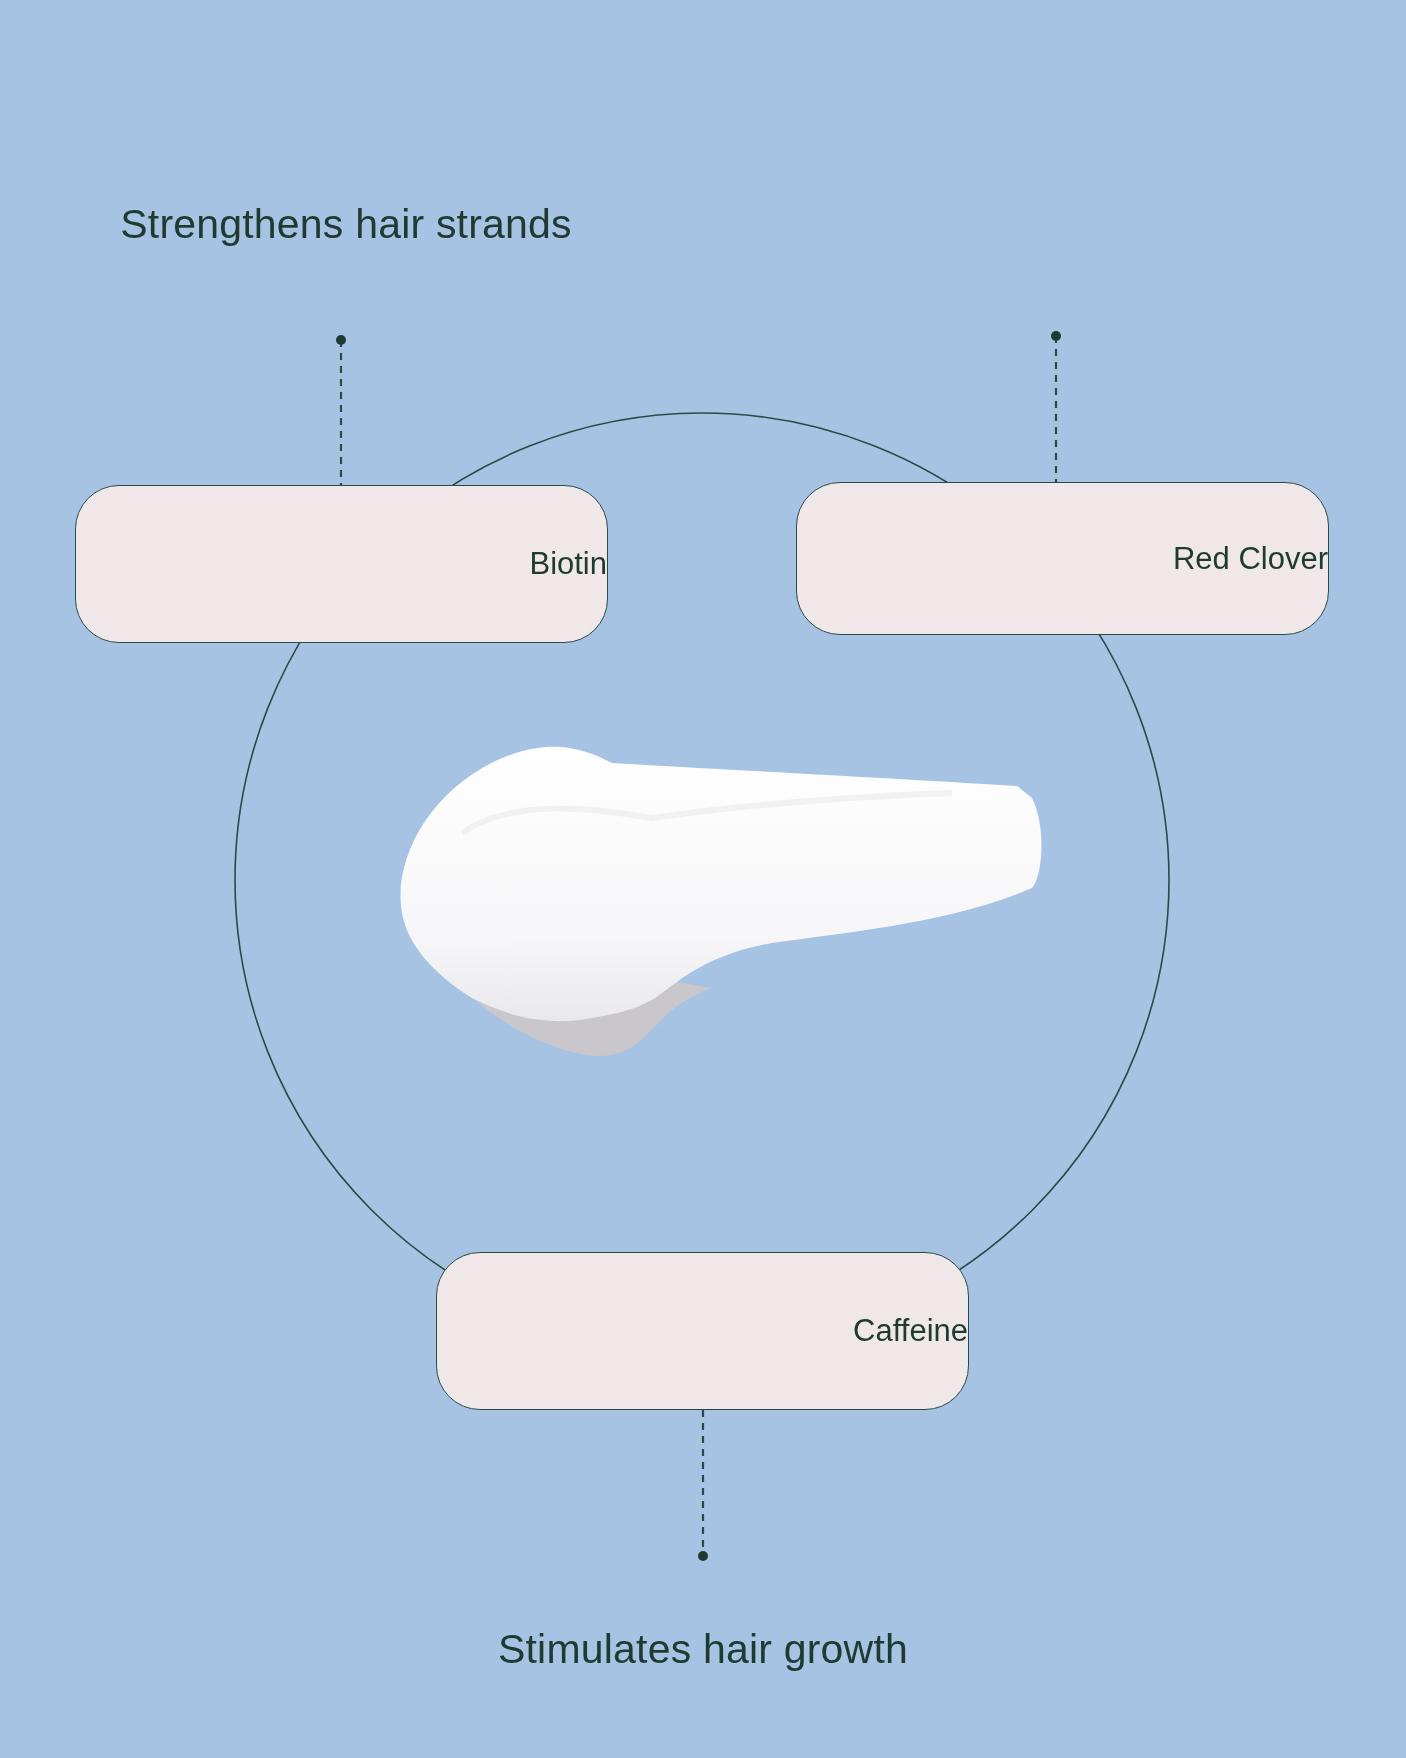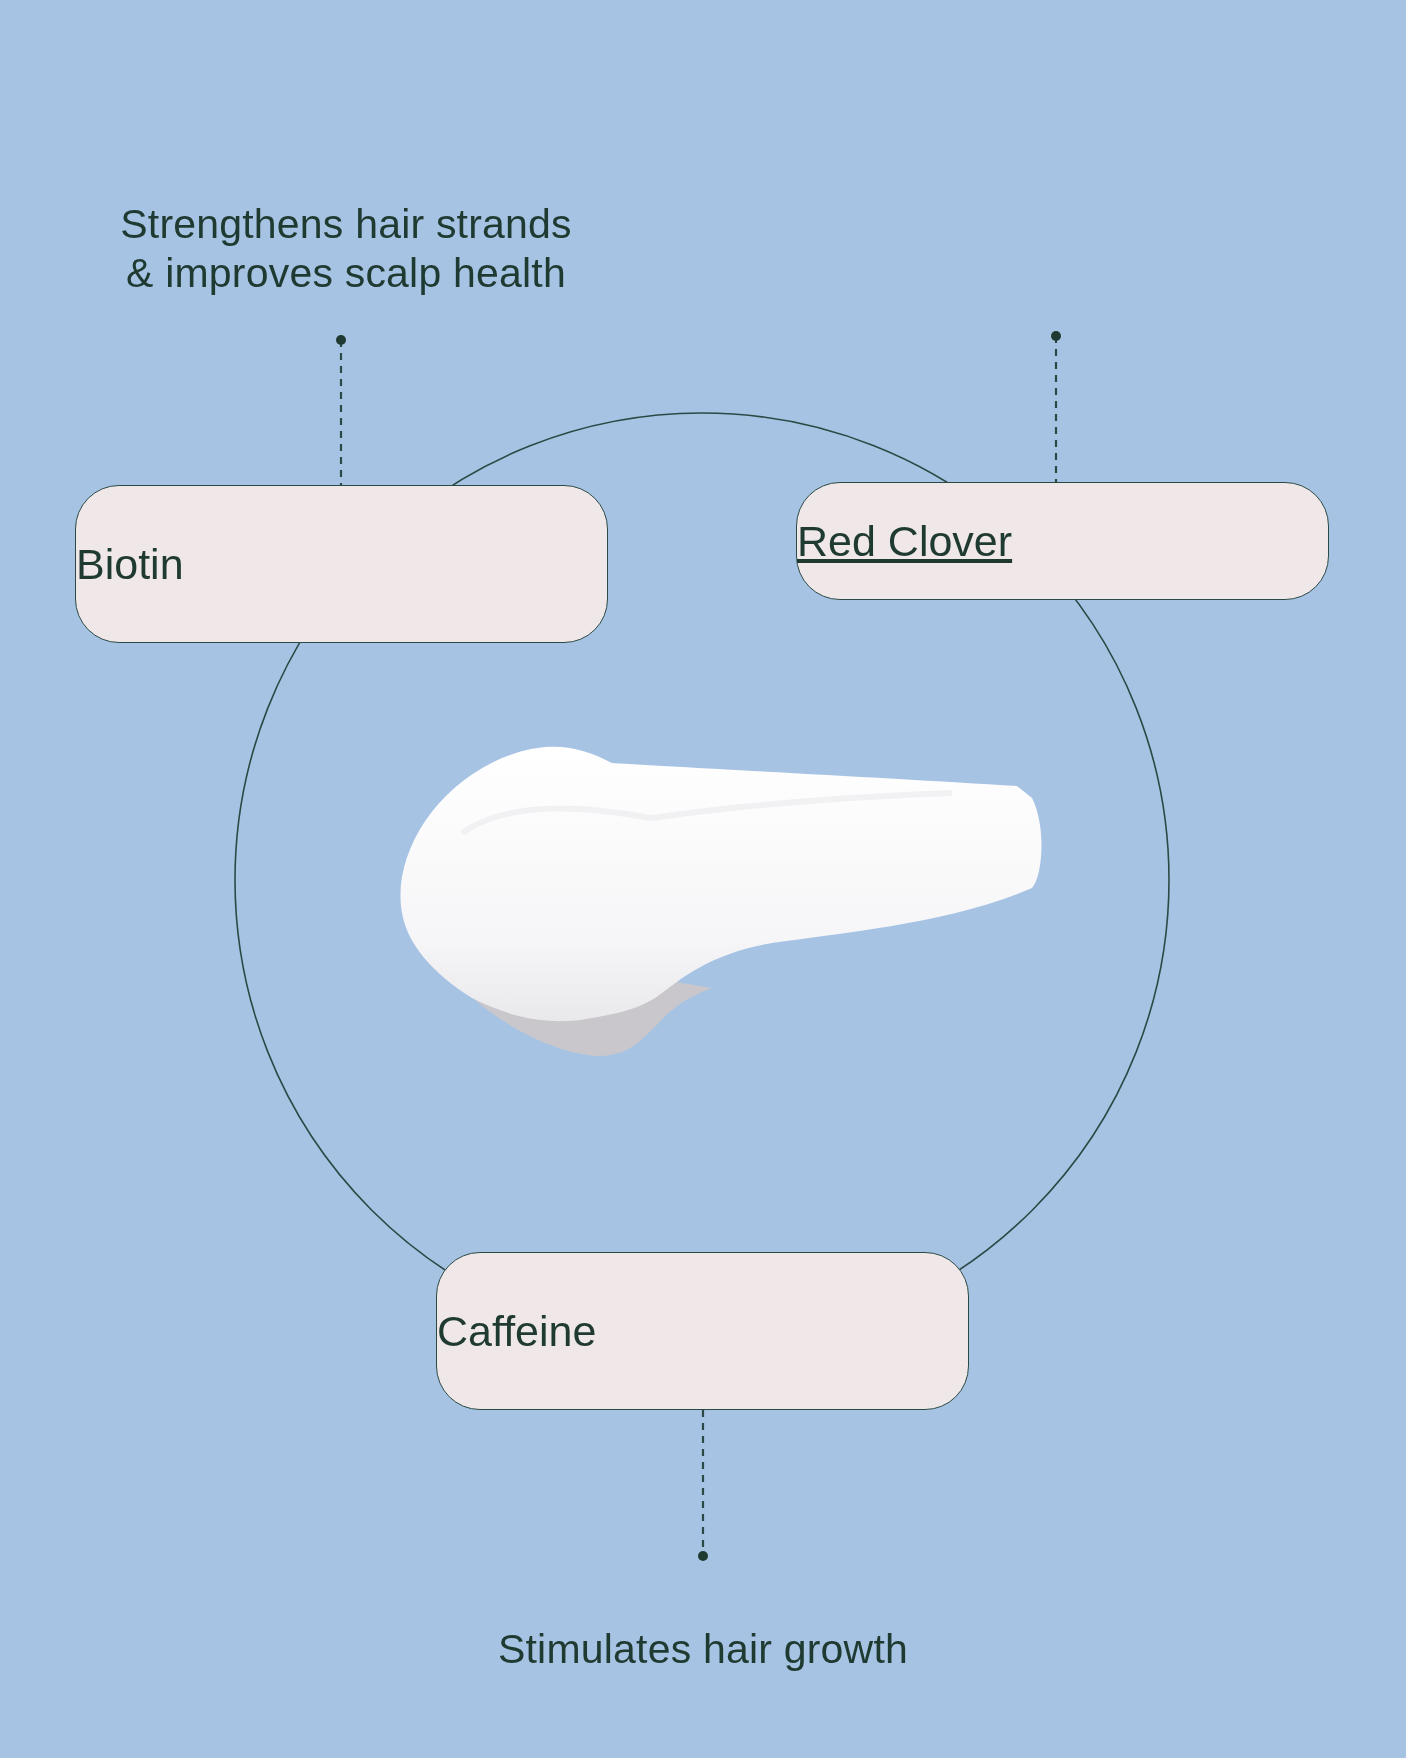--- a/index.html
+++ b/index.html
@@ -15,22 +15,22 @@
     position: absolute; text-align: center;
     font-size: 41px; line-height: 49px; letter-spacing: 0.2px;
     color: #1f3a30; white-space: nowrap;
     transform: translateX(-50%);
   }
   .caption span { display: block; }
   .pill {
     position: absolute; box-sizing: border-box;
     background: #efe7e8; border: 1.6px solid #2c4a45;
     border-radius: 44px;
-    display: flex; align-items: center; justify-content: flex-start;
-    font-size: 43px; color: #1f3a30;
+    display: flex; align-items: center; justify-content: flex-end;
+    font-size: 31px; color: #1f3a30;
   }
   .cream { position: absolute; left: 392px; top: 738px; }
 </style>
 </head>
 <body>
 
 <div class="stage">
 
   <svg class="lines" width="1406" height="1758" viewBox="0 0 1406 1758">
 
@@ -54,29 +54,28 @@
         <stop offset="1" stop-color="#e9e9ec"></stop>
       </linearGradient>
     </defs>
     <path d="M70 250 C 110 290, 170 318, 210 318 C 240 316, 250 300, 262 290 C 280 270, 290 262, 320 250 L 200 230 Z" fill="#c9c7cb"></path>
     <path d="M10 175 C 0 120, 40 50, 110 20 C 160 0, 190 10, 220 25 C 300 30, 500 40, 625 48 L 640 60 C 655 90, 650 140, 640 150 C 560 185, 450 195, 380 205 C 320 215, 290 240, 270 255 C 250 270, 230 275, 200 280 C 150 290, 110 275, 80 260 C 40 235, 15 205, 10 175 Z" fill="url(#cg)"></path>
     <path d="M70 95 C 120 60, 200 70, 260 80 C 330 70, 420 60, 560 55" fill="none" stroke="#ededf0" stroke-width="6" opacity="0.7"></path>
   </svg>
 
   <div class="caption" style="left:346px; top:200px;">
     <span>Strengthens hair strands</span>
-    <span>&amp; improves scalp health</span>
   </div>
   <div class="caption" style="left:703px; top:1586px;margin-top:39px;">
     <span>Stimulates hair growth</span>
   </div>
 
   <div class="pill" style="left:75px; top:485px; width:533px; height:158px;">
     <span>Biotin</span>
   </div>
-  <div class="pill" style="left:796px; top:482px; width:533px; height:118px;text-decoration:underline;">
+  <div class="pill" style="left:796px; top:482px; width:533px; height:153px;">
     <span>Red Clover</span>
   </div>
   <div class="pill" style="left:436px; top:1252px; width:533px; height:158px;">
     <span>Caffeine</span>
   </div>
 
 </div>
 
 </body></html>

